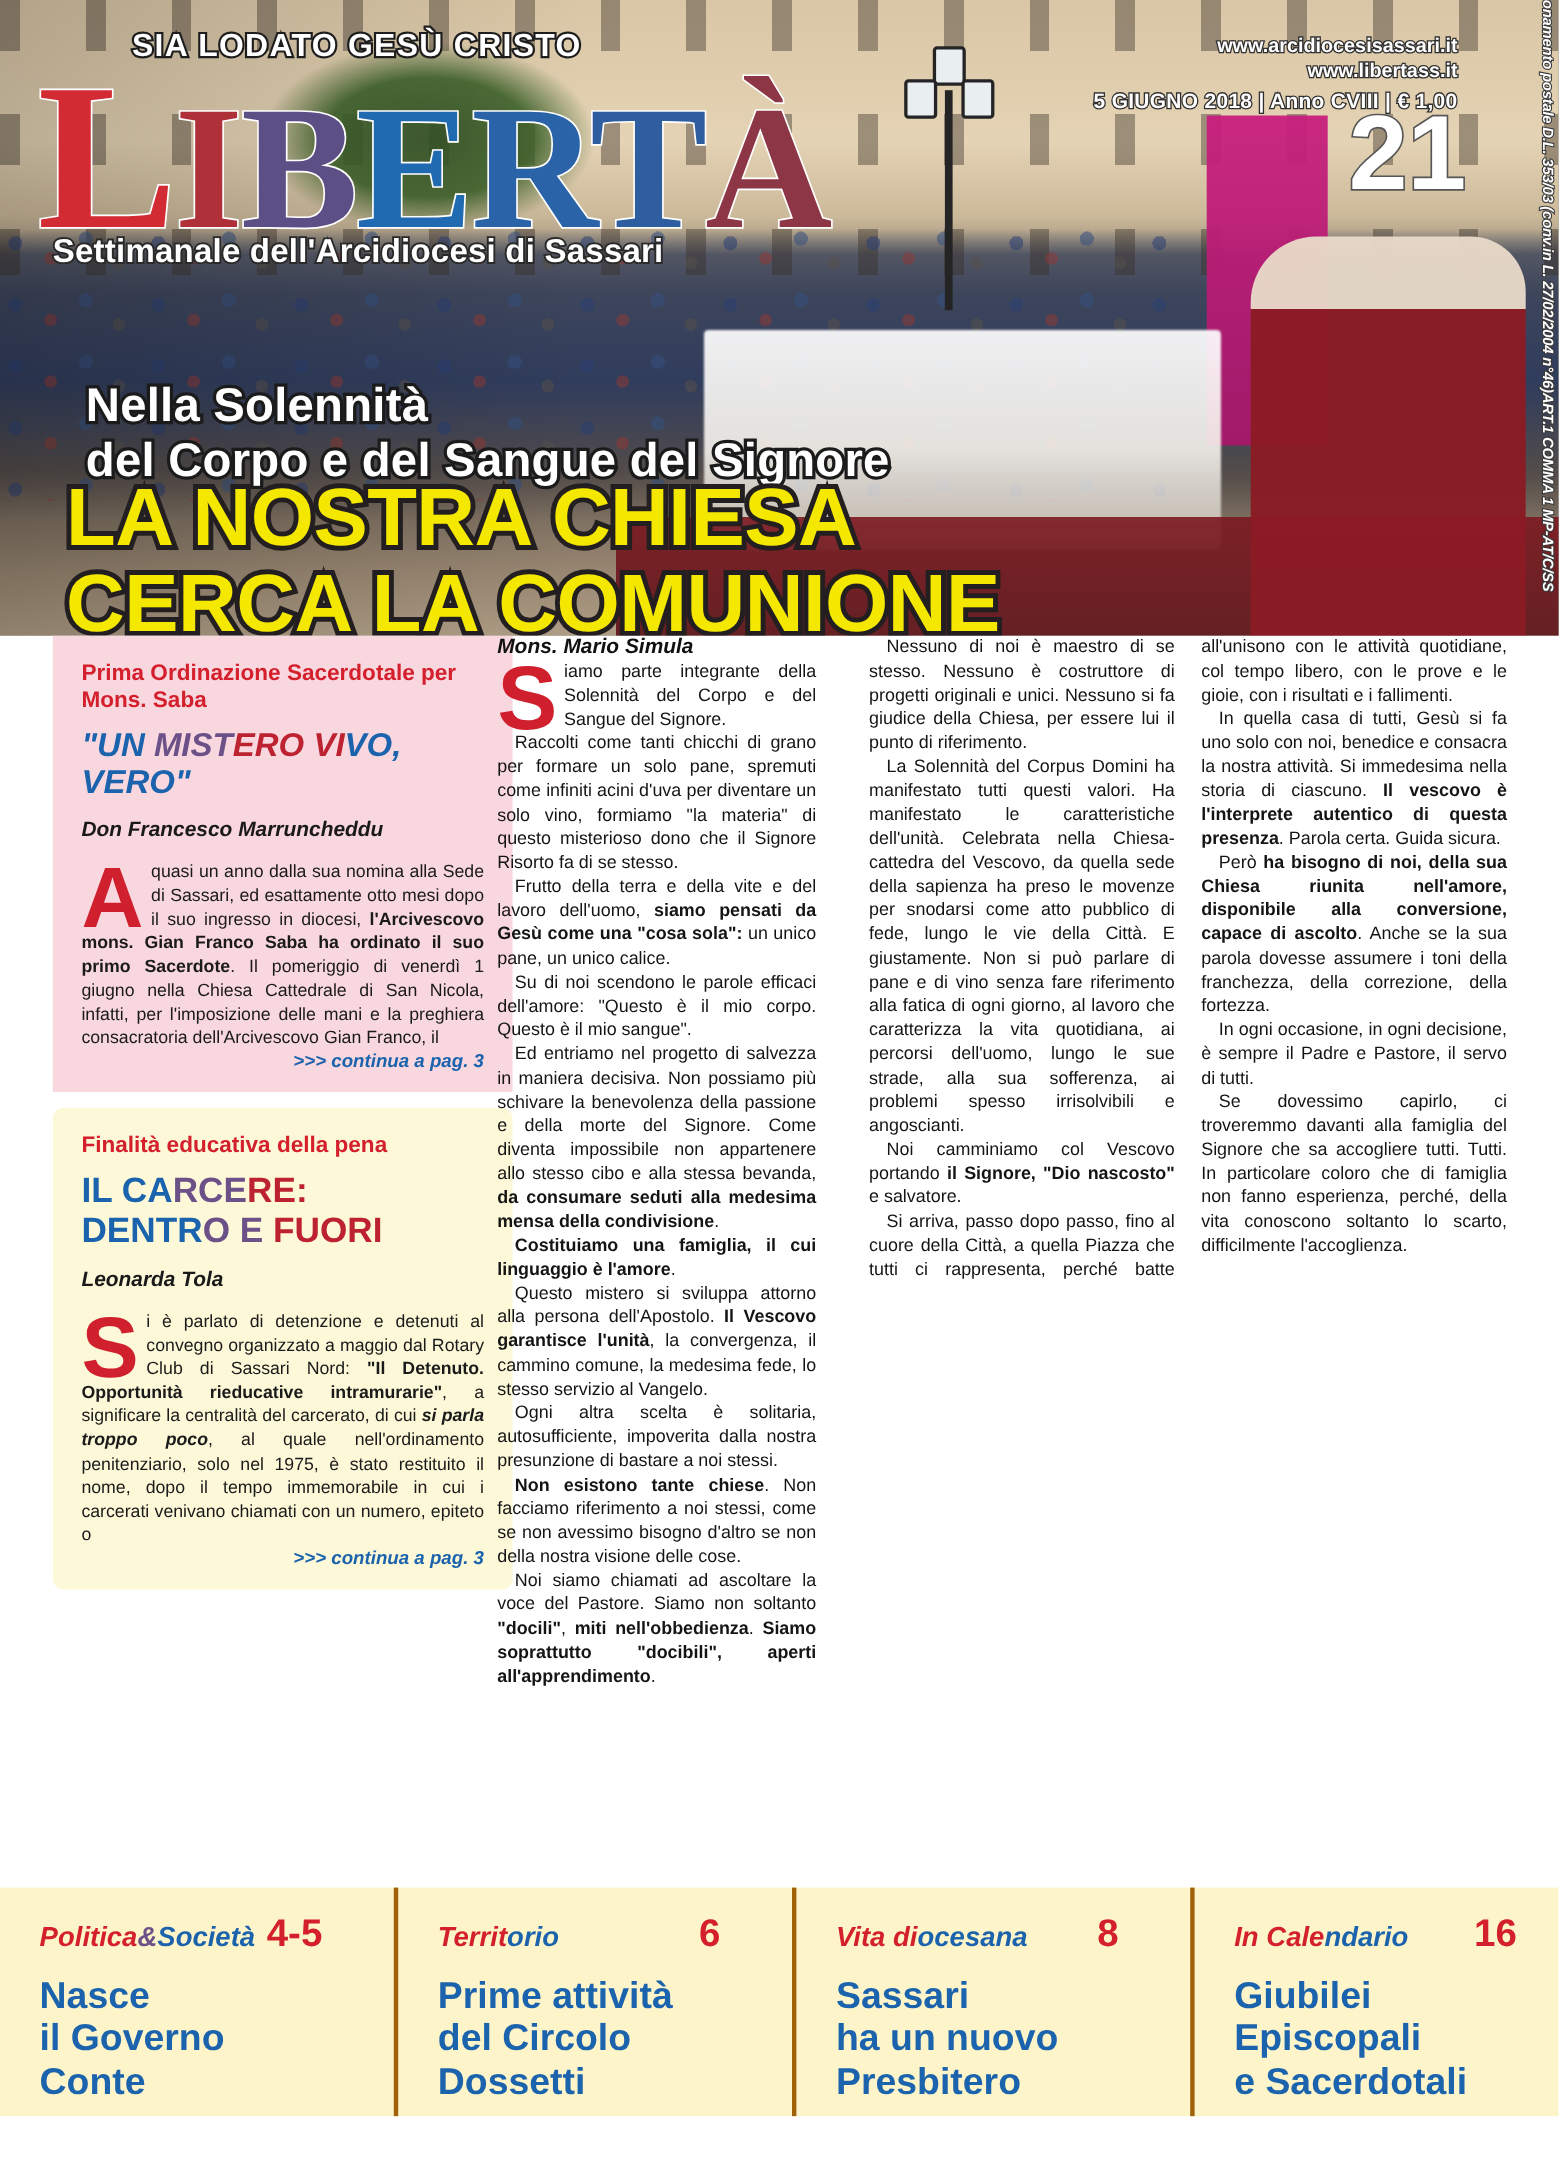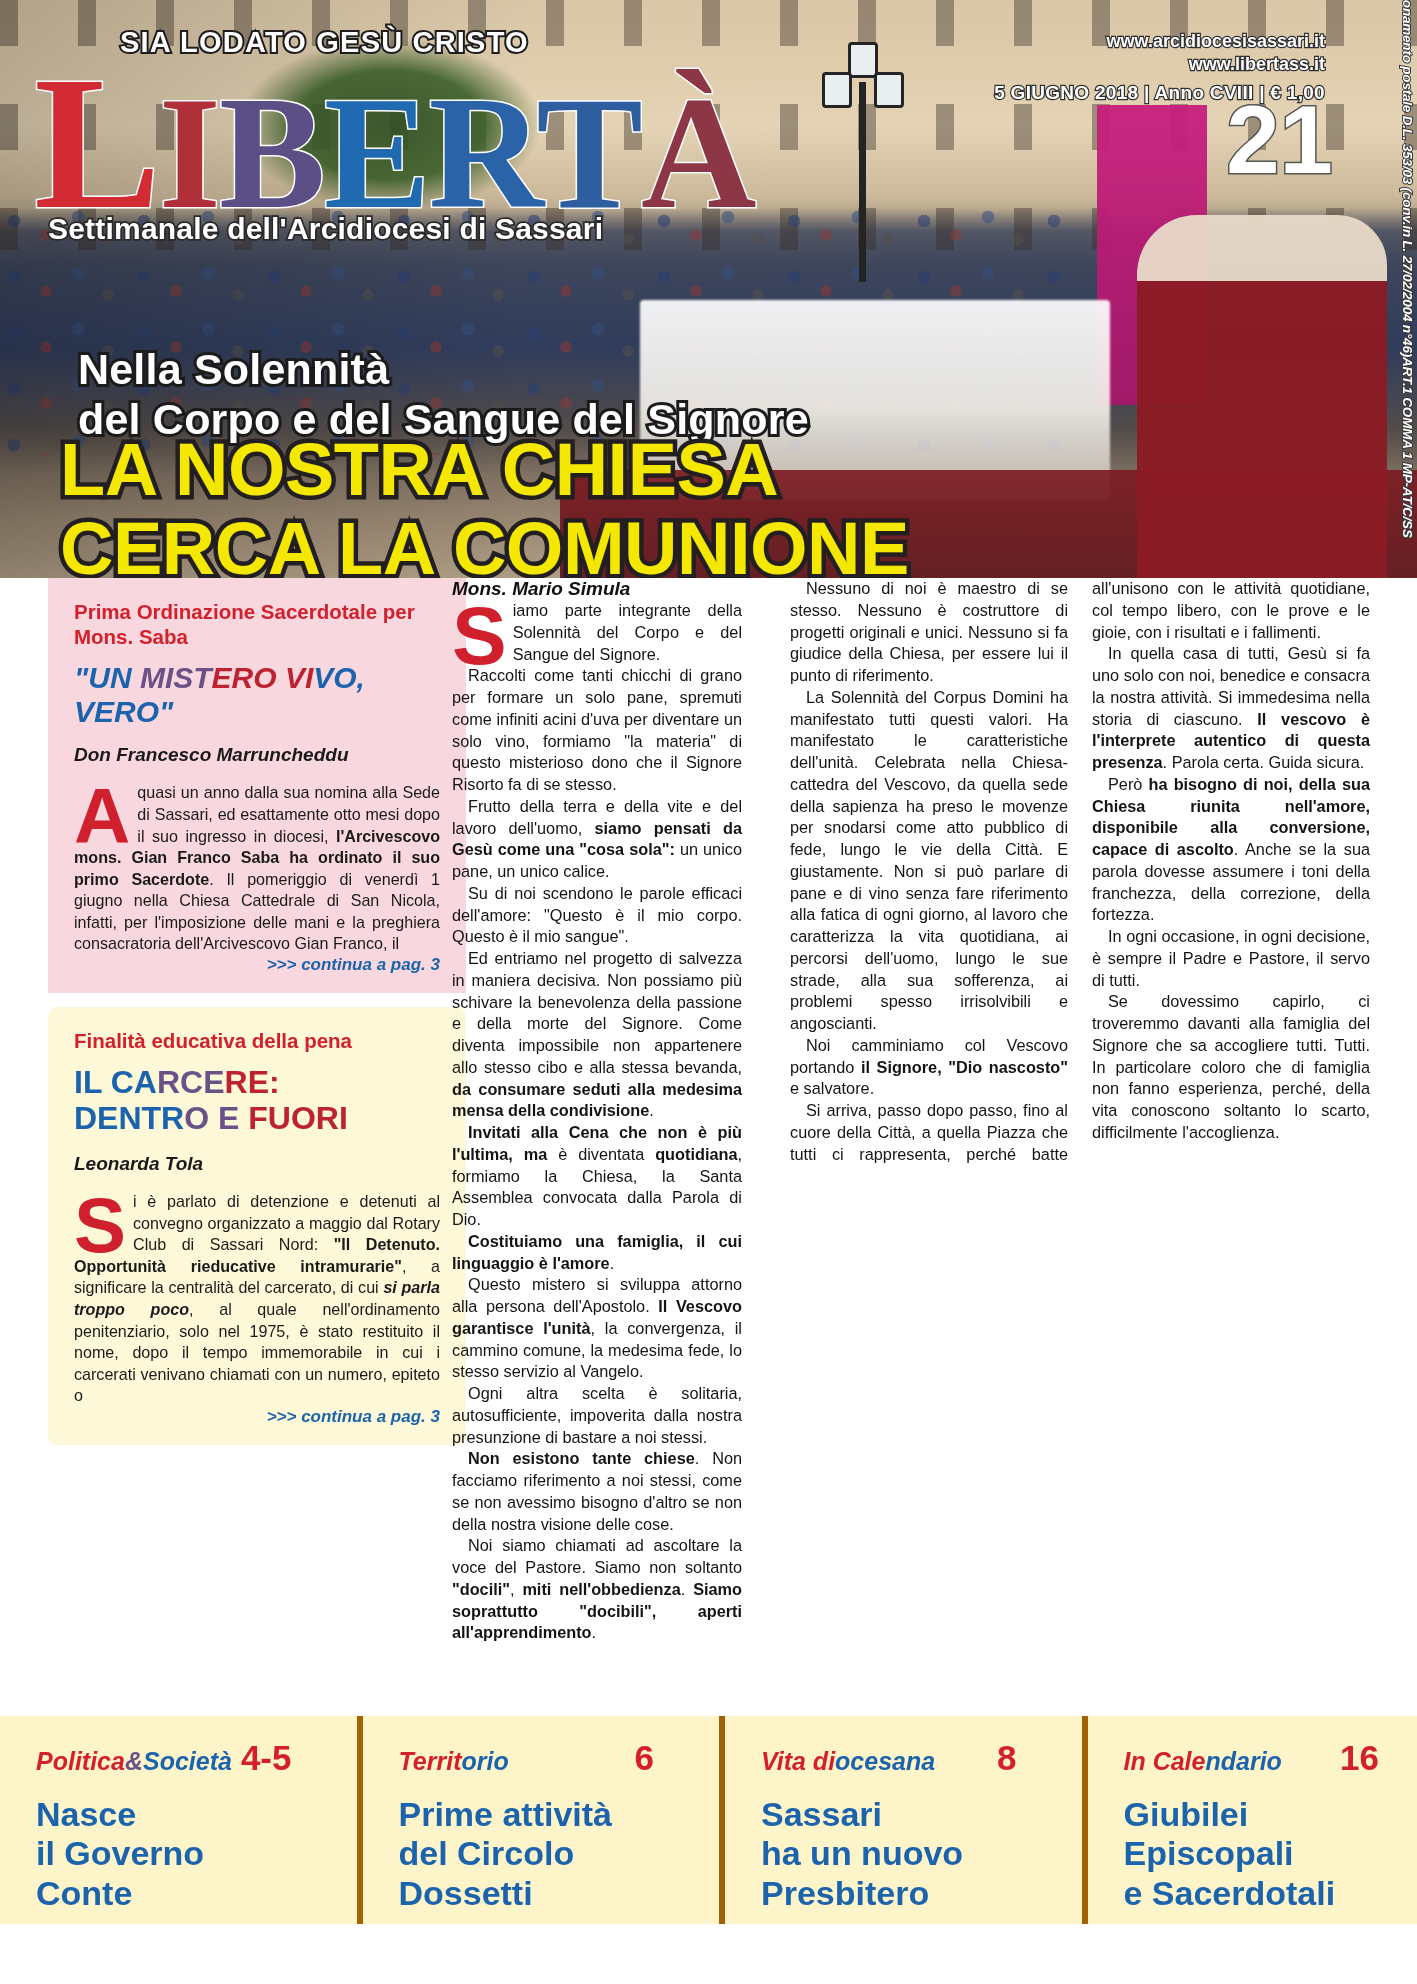--- a/index.html
+++ b/index.html
@@ -263,21 +263,21 @@
   .index-strip {
     position: absolute; left: 0; top: 1716px; width: 1417px; height: 208px;
     background: #fdf4c9;
     display: flex;
     gap: 27px;
   }
   .index-cell {
     flex: 1 1 0; position: relative;
     padding: 24px 16px 0 36px;
   }
-  .index-cell + .index-cell { border-left: 6px solid #a16207; }
+  .index-cell + .index-cell { border-left: 4px solid #a16207; }
   .index-head {
     display: flex; align-items: baseline; justify-content: space-between;
     padding-right: 22px;
   }
   .index-section {
     font-size: 25px; font-weight: 700; font-style: italic; line-height: 1;
   }
   .index-page {
     font-size: 35px; font-weight: 700; color: #d4202c; line-height: 1;
   }
@@ -365,21 +365,20 @@
       <div class="byline">Mons. Mario Simula</div>
       <div class="article">
         <div>
           <span class="dropcap-s">S</span>
           <div id="mid-paras">
               <p class="noindent">iamo parte integrante della Solennità del Corpo e del Sangue del Signore.</p>
               <p>Raccolti come tanti chicchi di grano per formare un solo pane, spremuti come infiniti acini d'uva per diventare un solo vino, formiamo "la materia" di questo misterioso dono che il Signore Risorto fa di se stesso.</p>
               <p>Frutto della terra e della vite e del lavoro dell'uomo, <b>siamo pensati da Gesù come una "cosa sola":</b> un unico pane, un unico calice.</p>
               <p>Su di noi scendono le parole efficaci dell'amore: "Questo è il mio corpo. Questo è il mio sangue".</p>
               <p>Ed entriamo nel progetto di salvezza in maniera decisiva. Non possiamo più schivare la benevolenza della passione e della morte del Signore. Come diventa impossibile non appartenere allo stesso cibo e alla stessa bevanda, <b>da consumare seduti alla medesima mensa della condivisione</b>.</p>
-              <p><b>Invitati alla Cena che non è più l'ultima, ma</b> è diventata <b>quotidiana</b>, formiamo la Chiesa, la Santa Assemblea convocata dalla Parola di Dio.</p>
               <p><b>Costituiamo una famiglia, il cui linguaggio è l'amore</b>.</p>
               <p>Questo mistero si sviluppa attorno alla persona dell'Apostolo. <b>Il Vescovo garantisce l'unità</b>, la convergenza, il cammino comune, la medesima fede, lo stesso servizio al Vangelo.</p>
               <p>Ogni altra scelta è solitaria, autosufficiente, impoverita dalla nostra presunzione di bastare a noi stessi.</p>
               <p><b>Non esistono tante chiese</b>. Non facciamo riferimento a noi stessi, come se non avessimo bisogno d'altro se non della nostra visione delle cose.</p>
               <p>Noi siamo chiamati ad ascoltare la voce del Pastore. Siamo non soltanto <b>"docili"</b>, <b>miti nell'obbedienza</b>. <b>Siamo soprattutto "docibili", aperti all'apprendimento</b>.</p>
             </div>
         </div>
       </div>
     </div>
 

